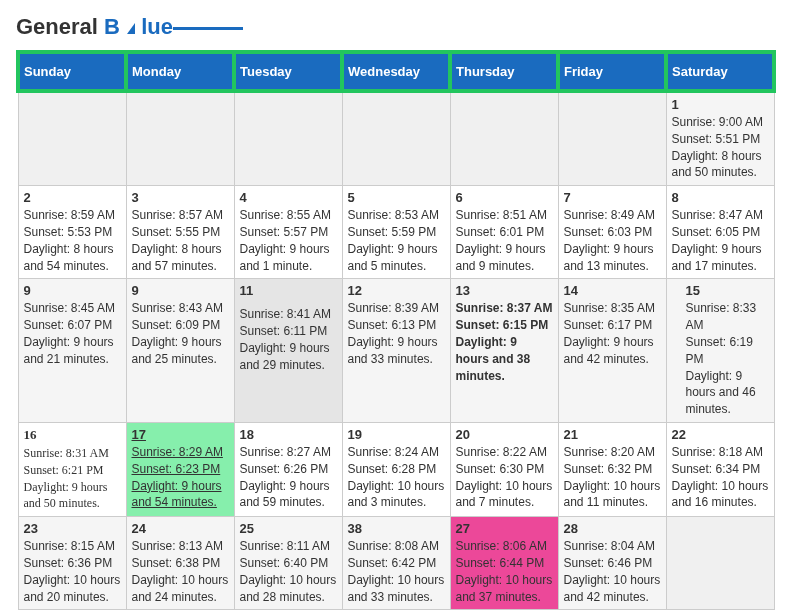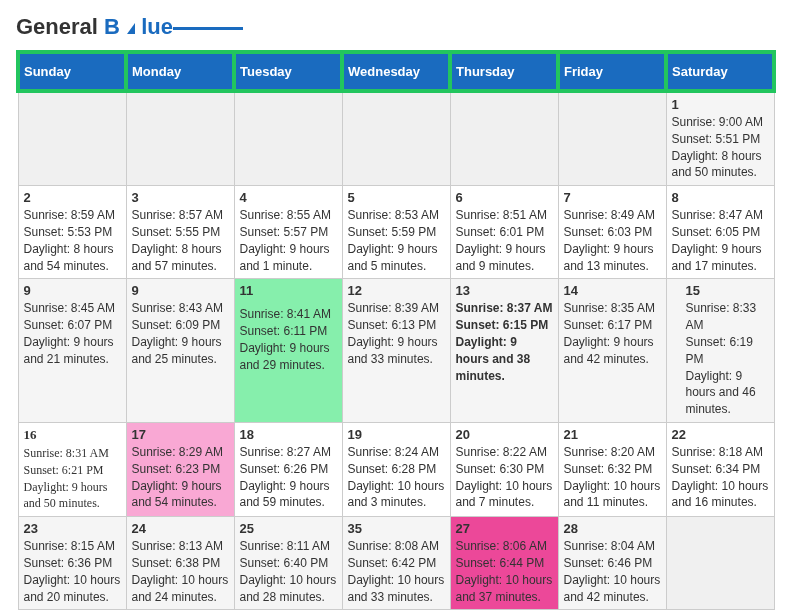--- a/index.html
+++ b/index.html
@@ -187,21 +187,21 @@
           <div class="day-info" style="white-space: pre-line;">Sunrise: 8:45 AM
 Sunset: 6:07 PM
 Daylight: 9 hours and 21 minutes.</div>
         </td>
         <td style="background: rgb(245, 245, 245);">
           <span class="day-num">9</span>
           <div class="day-info" style="white-space: pre-line;">Sunrise: 8:43 AM
 Sunset: 6:09 PM
 Daylight: 9 hours and 25 minutes.</div>
         </td>
-        <td style="background: #86efac;">
+        <td style="background: #e5e5e5;">
           <span class="day-num">11</span>
           <div class="day-info" style="white-space: pre-line; margin-top: 8px;">Sunrise: 8:41 AM
 Sunset: 6:11 PM
 Daylight: 9 hours and 29 minutes.</div>
         </td>
         <td style="background: rgb(245, 245, 245);">
           <span class="day-num">12</span>
           <div class="day-info" style="white-space: pre-line;">Sunrise: 8:39 AM
 Sunset: 6:13 PM
 Daylight: 9 hours and 33 minutes.</div>
@@ -225,21 +225,21 @@
 Daylight: 9 hours and 46 minutes.</div>
         </td>
       </tr>
       <tr>
         <td style="background: rgb(255, 255, 255); font-family: Liberation Serif, serif;">
           <span class="day-num">16</span>
           <div class="day-info" style="white-space: pre-line;">Sunrise: 8:31 AM
 Sunset: 6:21 PM
 Daylight: 9 hours and 50 minutes.</div>
         </td>
-        <td style="background: #f9a8d4;">
+        <td style="background: #86efac; text-decoration: underline;">
           <span class="day-num">17</span>
           <div class="day-info" style="white-space: pre-line;">Sunrise: 8:29 AM
 Sunset: 6:23 PM
 Daylight: 9 hours and 54 minutes.</div>
         </td>
         <td style="background: rgb(255, 255, 255);">
           <span class="day-num">18</span>
           <div class="day-info" style="white-space: pre-line;">Sunrise: 8:27 AM
 Sunset: 6:26 PM
 Daylight: 9 hours and 59 minutes.</div>
@@ -282,21 +282,21 @@
 Sunset: 6:38 PM
 Daylight: 10 hours and 24 minutes.</div>
         </td>
         <td style="background: rgb(245, 245, 245);">
           <span class="day-num">25</span>
           <div class="day-info" style="white-space: pre-line;">Sunrise: 8:11 AM
 Sunset: 6:40 PM
 Daylight: 10 hours and 28 minutes.</div>
         </td>
         <td style="background: rgb(245, 245, 245);">
-          <span class="day-num">35</span>
+          <span class="day-num">38</span>
           <div class="day-info" style="white-space: pre-line;">Sunrise: 8:08 AM
 Sunset: 6:42 PM
 Daylight: 10 hours and 33 minutes.</div>
         </td>
         <td style="background: #ec4899;">
           <span class="day-num">27</span>
           <div class="day-info" style="white-space: pre-line;">Sunrise: 8:06 AM
 Sunset: 6:44 PM
 Daylight: 10 hours and 37 minutes.</div>
         </td>

